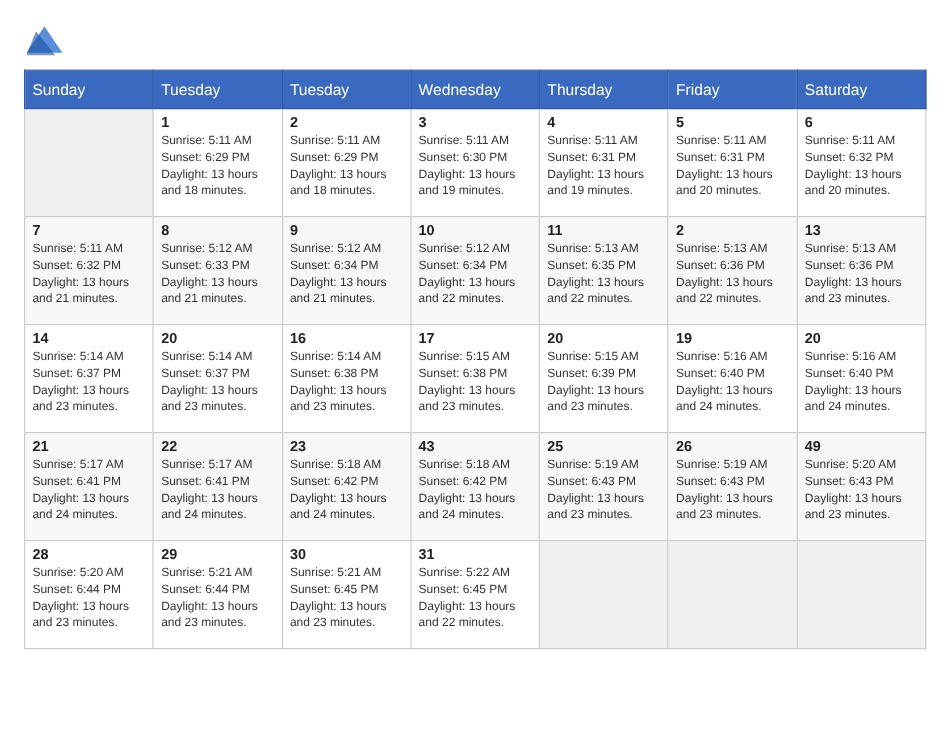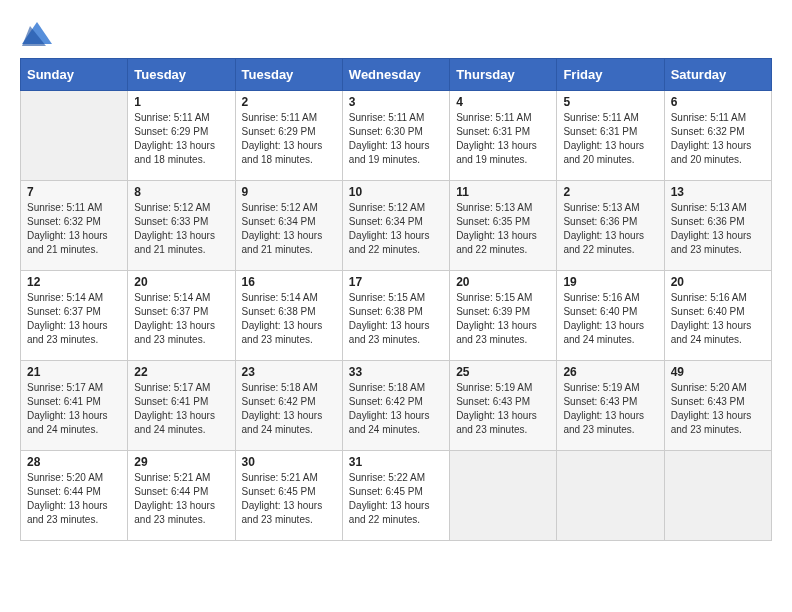--- a/index.html
+++ b/index.html
@@ -36,21 +36,21 @@
     table {
       width: 100%;
       border-collapse: collapse;
       border: 1px solid #ccc;
     }
     thead tr th {
       background-color: #3a6abf;
       color: #fff;
       padding: 8px 6px;
       font-size: 13px;
-      font-weight: bold;
+      font-weight: normal;
       text-align: left;
       border: 1px solid #2d59a8;
     }
     tbody tr td {
       border: 1px solid #ccc;
       vertical-align: top;
       padding: 4px 6px;
       font-size: 10.5px;
       color: #222;
       min-height: 80px;
@@ -161,21 +161,21 @@
           <div class="day-number">2</div>
           <div class="day-info">Sunrise: 5:13 AM<br>Sunset: 6:36 PM<br>Daylight: 13 hours and 22 minutes.</div>
         </td>
         <td>
           <div class="day-number">13</div>
           <div class="day-info">Sunrise: 5:13 AM<br>Sunset: 6:36 PM<br>Daylight: 13 hours and 23 minutes.</div>
         </td>
       </tr>
       <tr>
         <td>
-          <div class="day-number">12</div>
+          <div class="day-number">14</div>
           <div class="day-info">Sunrise: 5:14 AM<br>Sunset: 6:37 PM<br>Daylight: 13 hours and 23 minutes.</div>
         </td>
         <td>
           <div class="day-number">20</div>
           <div class="day-info">Sunrise: 5:14 AM<br>Sunset: 6:37 PM<br>Daylight: 13 hours and 23 minutes.</div>
         </td>
         <td>
           <div class="day-number">16</div>
           <div class="day-info">Sunrise: 5:14 AM<br>Sunset: 6:38 PM<br>Daylight: 13 hours and 23 minutes.</div>
         </td>
@@ -203,21 +203,21 @@
         </td>
         <td>
           <div class="day-number">22</div>
           <div class="day-info">Sunrise: 5:17 AM<br>Sunset: 6:41 PM<br>Daylight: 13 hours and 24 minutes.</div>
         </td>
         <td>
           <div class="day-number">23</div>
           <div class="day-info">Sunrise: 5:18 AM<br>Sunset: 6:42 PM<br>Daylight: 13 hours and 24 minutes.</div>
         </td>
         <td>
-          <div class="day-number">33</div>
+          <div class="day-number">43</div>
           <div class="day-info">Sunrise: 5:18 AM<br>Sunset: 6:42 PM<br>Daylight: 13 hours and 24 minutes.</div>
         </td>
         <td>
           <div class="day-number">25</div>
           <div class="day-info">Sunrise: 5:19 AM<br>Sunset: 6:43 PM<br>Daylight: 13 hours and 23 minutes.</div>
         </td>
         <td>
           <div class="day-number">26</div>
           <div class="day-info">Sunrise: 5:19 AM<br>Sunset: 6:43 PM<br>Daylight: 13 hours and 23 minutes.</div>
         </td>

